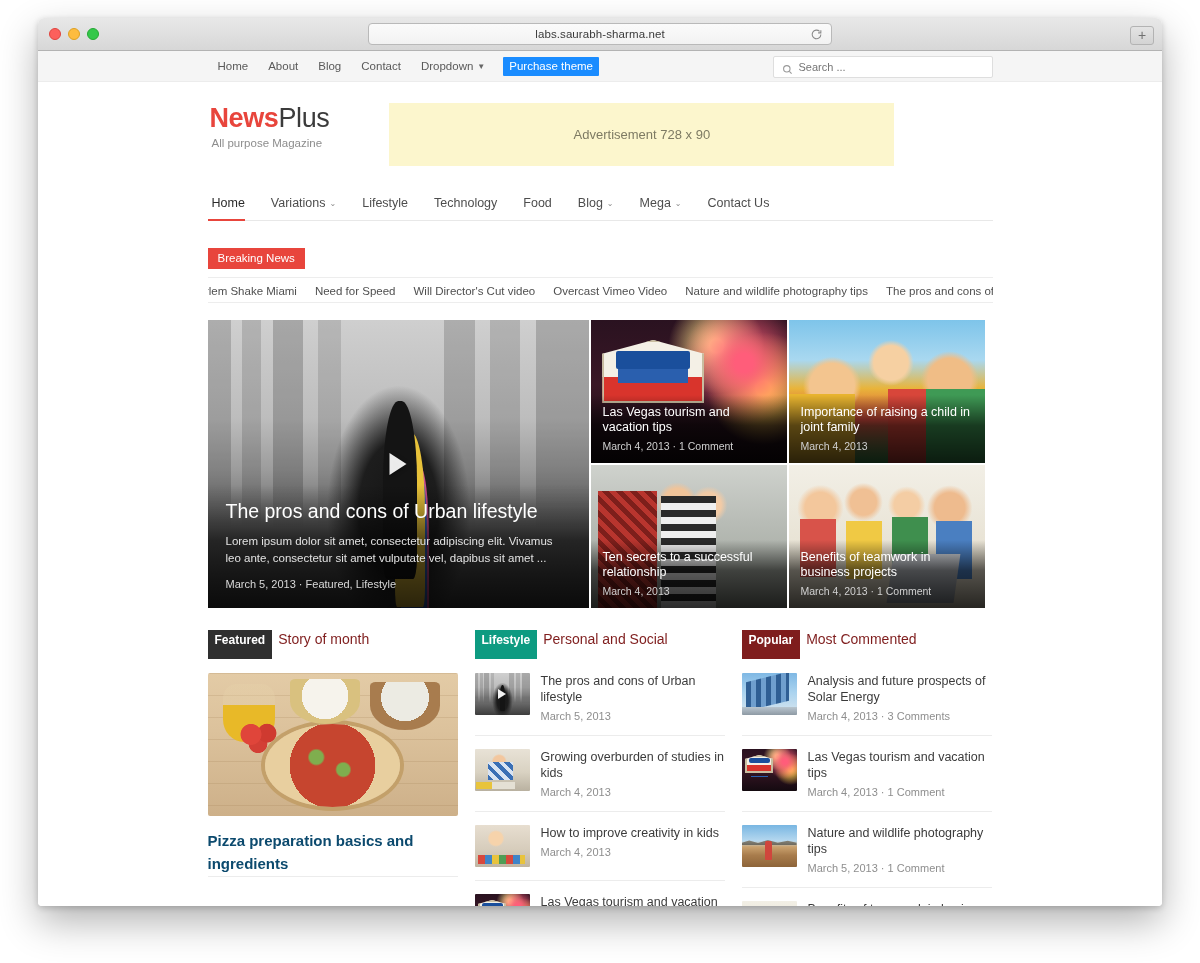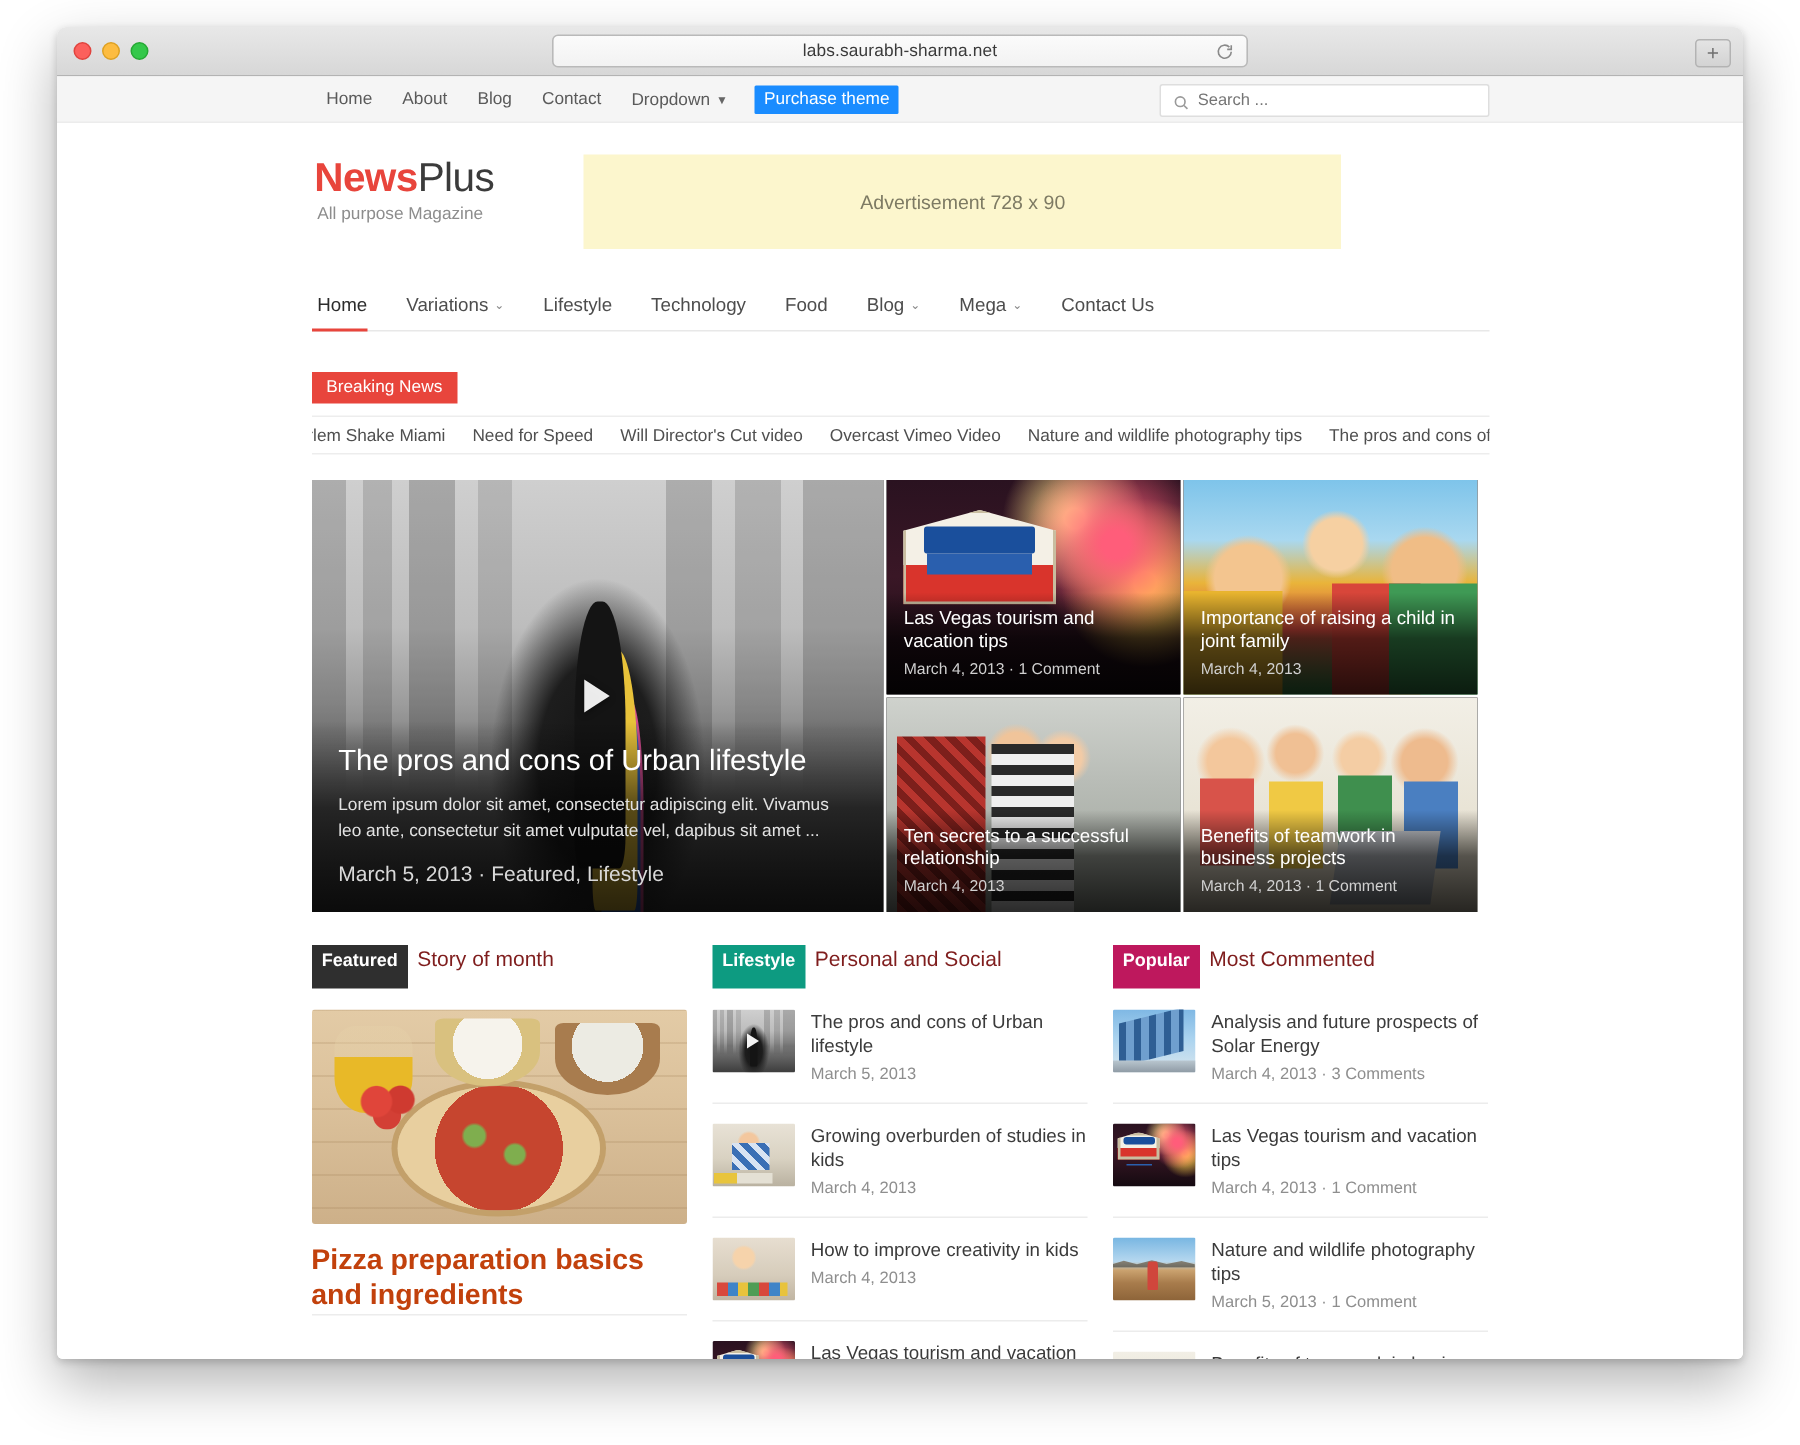--- a/index.html
+++ b/index.html
@@ -164,21 +164,21 @@
     position:absolute; left:0; right:0; bottom:0;
     padding: 10px 12px 11px;
     background: linear-gradient(to top, rgba(0,0,0,.82) 0%, rgba(0,0,0,.62) 55%, rgba(0,0,0,0) 100%);
     color:#fff;
   }
   .tile.big .ov { padding: 14px 18px 18px; }
   .tile .t-title { font-size:12.5px; line-height:15px; color:#fff; }
   .tile.big .t-title { font-size:19.5px; line-height:25px; font-weight:normal; margin-bottom:9px;}
   .tile .t-exc { font-size:11.5px; line-height:17px; color:#e2e2e2; margin-bottom:11px; }
   .tile .t-meta { font-size:10.5px; color:#d0d0d0; margin-top:5px; }
-  .tile.big .t-meta { font-size:14px; color:#d9d9d9; }
+  .tile.big .t-meta { font-size:11px; color:#d9d9d9; }
   .playbtn {
     position:absolute; left:50%; top:50%; transform:translate(-50%,-50%);
     width: 0; height:0;
     border-left: 17px solid rgba(255,255,255,.92);
     border-top: 11px solid transparent;
     border-bottom: 11px solid transparent;
     filter: drop-shadow(0 1px 2px rgba(0,0,0,.5));
   }
 
   
@@ -186,28 +186,28 @@
     width:785px; margin: 22px auto 0;
     display:grid; grid-template-columns: 250px 250px 250px; gap: 17px;
   }
   .colhead { margin-bottom: 14px; font-size:13px; }
   .colhead .badge {
     display:inline-block; color:#fff; font-size:12px; font-weight:bold;
     padding: 3px 7px 12px; margin-right:6px;
   }
   .colhead .badge.dark { background:#2f2f2f; }
   .colhead .badge.teal { background:#0d9b81; }
-  .colhead .badge.orange { background:#be185d; }
+  .colhead .badge.orange { background:#7f1d1d; }
   .colhead .ht { color:#7f1d1d; font-size:14px; }
 
   .feature-img {
     width:250px; height:143px; border-radius:2px; overflow:hidden; position:relative;
   }
   .feature-title {
-    margin-top: 13px; font-size:19px; line-height:23px; color:#c2410c;
+    margin-top: 13px; font-size:15px; line-height:23px; color:#0c4a6e;
     padding-bottom: 1px; border-bottom:1px solid #ececec;
   }
 
   .plist { list-style:none; }
   .plist li {
     display:flex; gap:11px; align-items:flex-start;
     padding: 0 0 13px 0; margin-bottom: 13px;
     border-bottom: 1px solid #ececec;
   }
   .plist li:last-child { border-bottom:1px solid #ececec; }

